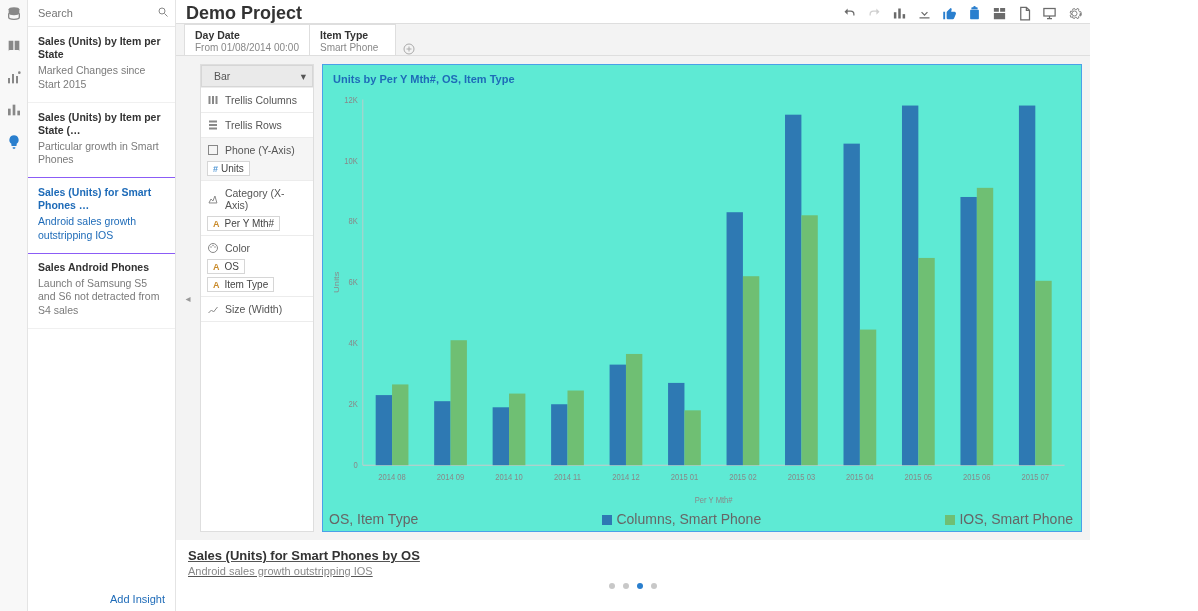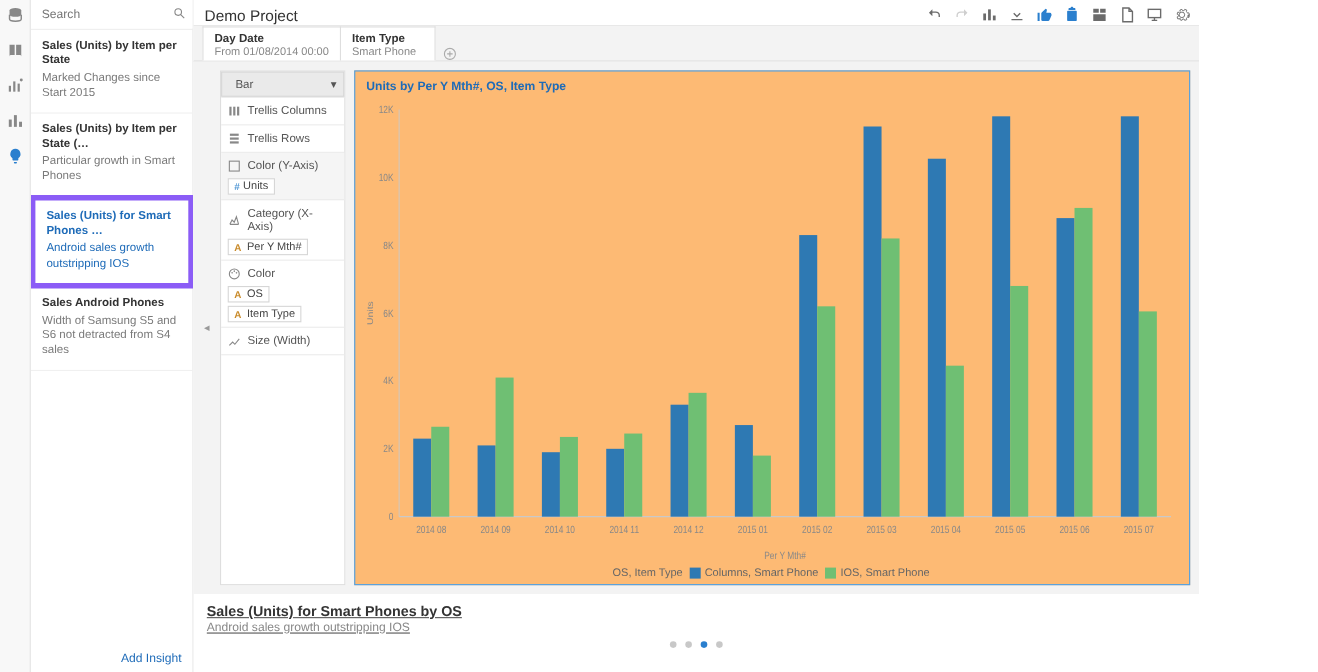--- a/index.html
+++ b/index.html
@@ -38,40 +38,40 @@
   .search-wrap .search-icon { position: absolute; right: 6px; top: 6px; width: 12px; height: 12px; fill: #888; }
   .insight-list { flex: 1; overflow: auto; }
   .insight {
     padding: 8px 10px 10px 10px;
     border-bottom: 1px solid #f0f0f0;
     cursor: pointer;
   }
   .insight-title { color: #333; font-weight: 600; margin-bottom: 3px; line-height: 1.25; }
   .insight-desc  { color: #7a7a7a; line-height: 1.3; }
   .insight.selected {
-    border: 5px solid #8b5cf6;
+    border: 1px solid #8b5cf6;
     margin: -1px;
   }
   .insight.selected .insight-title { color: #1e6bb8; }
   .insight.selected .insight-desc  { color: #1e6bb8; }
   .add-insight {
     text-align: right; padding: 6px 10px;
     color: #1e6bb8; font-size: 11px; cursor: pointer;
   }
 
   
   .main { flex: 1; display: flex; flex-direction: column; background: #fff; min-width: 0; }
 
   .header {
     display: flex; align-items: center; justify-content: space-between;
     border-bottom: 1px solid #dedede;
     padding: 4px 8px 0 10px;
     height: 24px;
   }
-  .header-title { font-size: 14px; font-weight: 400; color: #333; text-align: right; }
+  .header-title { font-size: 18px; font-weight: 700; color: #333; text-align: right; }
   .toolbar { display: flex; align-items: center; gap: 10px; }
   .toolbar svg { width: 15px; height: 15px; fill: #6b6b6b; cursor: pointer; }
 
   .tabs-row {
     display: flex; align-items: flex-end; gap: 0;
     background: #f3f3f3; border-bottom: 1px solid #dedede;
     padding-left: 8px;
     height: 32px;
   }
   .tab {
@@ -105,30 +105,30 @@
     display: inline-flex; align-items: center; gap: 3px;
     border: 1px solid #d6d6d6; background: #fff; color: #444;
     padding: 1px 5px; font-size: 10px; margin-top: 3px;
     cursor: pointer;
   }
   .pill .a { color: #c98b2b; font-weight: 600; font-size: 9px; margin-right: 2px; }
   .pill .hash { color: #5197d4; font-weight: 600; font-size: 9px; }
 
   
   .chart-card {
-    flex: 1; background: #fdba74; border: 1px solid #4aa0e8;
+    flex: 1; background: #5eead4; border: 1px solid #4aa0e8;
     display: flex; flex-direction: column; min-width: 0;
     padding: 6px 8px 4px 6px;
   }
   .chart-title { color: #1e6bb8; font-weight: 700; font-size: 11px; padding: 2px 4px 4px 4px; }
   .chart-body { flex: 1; position: relative; }
   .chart-body svg { width: 100%; height: 100%; }
   .axis-text { font-size: 9px; fill: #888; }
   .axis-line { stroke: #c9c9c9; stroke-width: 1; }
-  .legend { display:flex; justify-content:center; gap:6px; font-size:10px; color:#666; padding-top:4px; }
+  .legend { display:flex; justify-content:space-between; gap:19px; font-size:14px; color:#666; padding-top:4px; }
   .lg-swatch { display:inline-block; width:10px; height:10px; margin-right:4px; vertical-align:middle; }
 
   
   .footer {
     padding: 8px 12px 20px 12px;
     text-decoration: underline;
   }
   .footer-title { font-size: 13px; font-weight: 700; color: #333; }
   .footer-desc  { font-size: 11px; color: #888; margin-top: 2px; }
   .pager { display:flex; justify-content:center; gap:8px; padding: 6px 0 2px 0; }
@@ -187,21 +187,21 @@
         <div class="insight">
           <div class="insight-title">Sales (Units) by Item per State (…</div>
           <div class="insight-desc">Particular growth in Smart Phones</div>
         </div>
         <div class="insight selected">
           <div class="insight-title">Sales (Units) for Smart Phones …</div>
           <div class="insight-desc">Android sales growth outstripping IOS</div>
         </div>
         <div class="insight">
           <div class="insight-title">Sales Android Phones</div>
-          <div class="insight-desc">Width of Samsung S5 and S6 not detracted from S4 sales</div>
+          <div class="insight-desc">Launch of Samsung S5 and S6 not detracted from S4 sales</div>
         </div>
       </div>
     <div class="add-insight">Add Insight</div>
   </div>
 
   <div class="main">
 
     <div class="header">
       <div class="header-title">Demo Project</div>
       <div class="toolbar">
@@ -294,21 +294,21 @@
                 <rect x="4" y="17" width="16" height="4"></rect>
               </svg>
             <span>Trellis Rows</span>
           </div>
         </div>
         <div class="cfg-section" style="background:#f5f5f5">
           <div class="cfg-head">
             <svg viewBox="0 0 24 24">
                 <rect x="3" y="3" width="18" height="18" fill="none" stroke="#888" stroke-width="2"></rect>
               </svg>
-            <span>Color (Y-Axis)</span>
+            <span>Phone (Y-Axis)</span>
           </div>
           <span class="pill">
               <span class="hash">#</span>
               <span>Units</span>
             </span>
         </div>
         <div class="cfg-section">
           <div class="cfg-head">
             <svg viewBox="0 0 24 24">
                 <path d="M4 20h16M4 20l4-8 4 4 4-10 4 14" fill="none" stroke="#888" stroke-width="2"></path>

